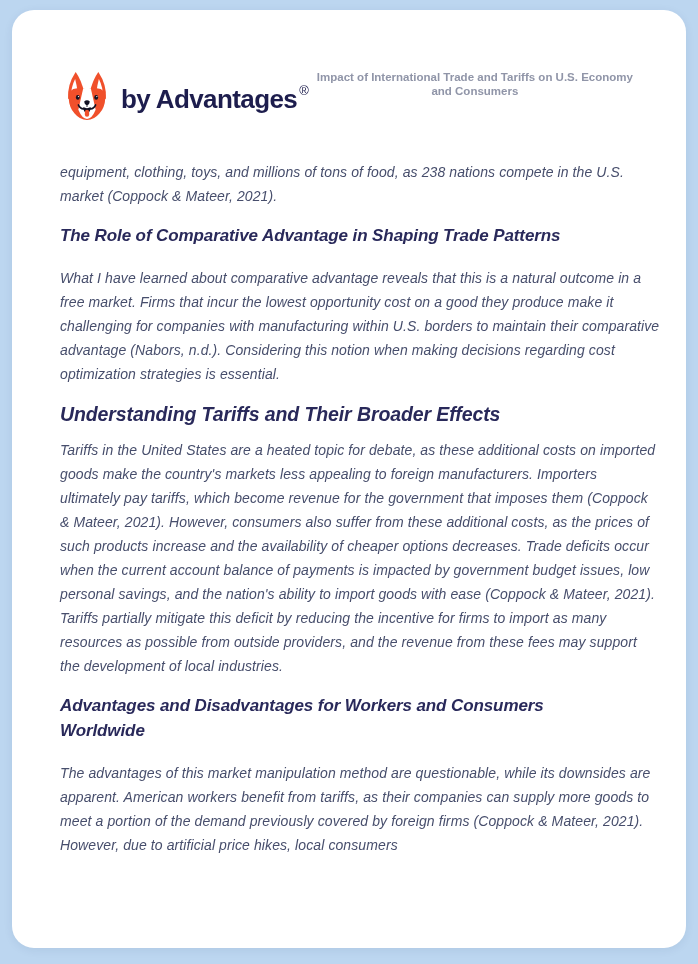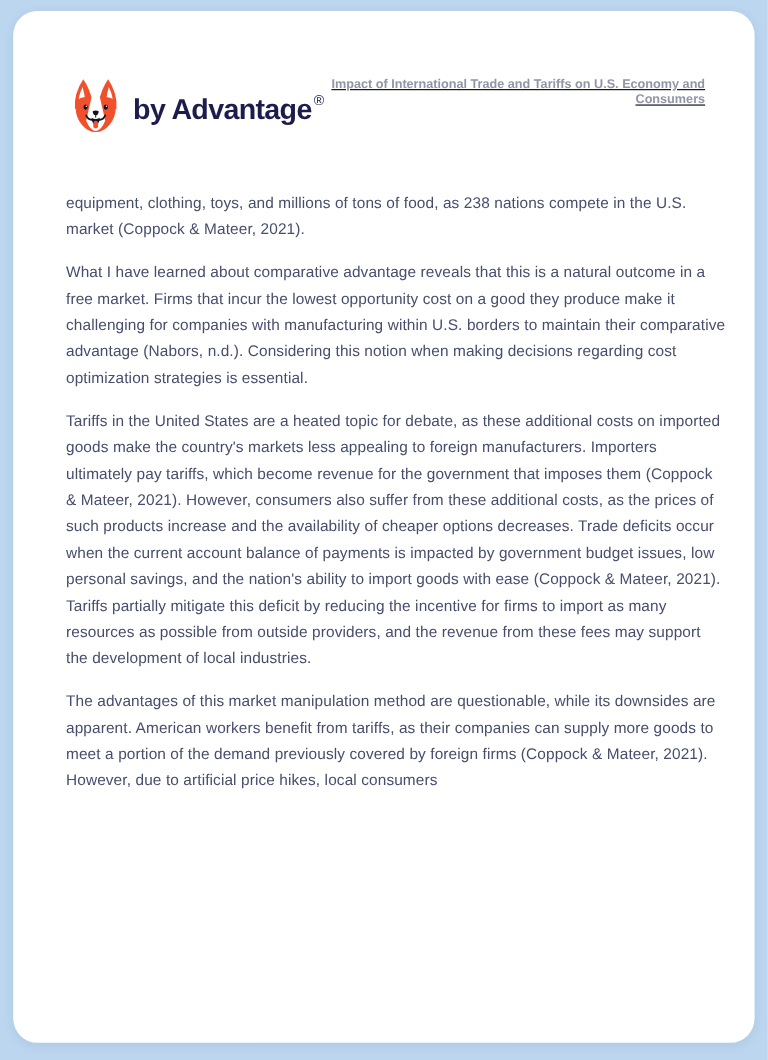--- a/index.html
+++ b/index.html
@@ -56,43 +56,43 @@
   .rmark{
     font-size:13px;
     font-weight:normal;
     color:var(--navy);
     position:relative;
     top:-9px;
     margin-left:2px;
   }
   .doc-meta{
     width:345px;
-    text-align:right;
+    text-align:center;
     padding-top:1px;
-    text-decoration:underline;
   }
   .doc-title{
     font-size:11.5px;
     font-weight:bold;
     line-height:13.5px;
     color:var(--meta-title);
   }
   .doc-url{
     display:block;
     margin-top:4px;
     font-size:11.5px;
     line-height:13.5px;
     color:var(--meta-url);
     text-decoration:none;
     overflow-wrap:break-word;
   }
   .doc-body{
-    margin-top:44px;
+    margin-top:32px;
     width:600px;
     color:var(--body-text);
+    font-style:italic;
   }
   .doc-body p{
     font-size:14px;
     line-height:24px;
     letter-spacing:0.1px;
     margin:0 0 15px 0;
     color:var(--body-text);
   }
   .doc-body h2{
     font-size:19.5px;
@@ -141,30 +141,33 @@
 
             <path d="M45 56 Q50 53 55 56 Q55 62 50 63.5 Q45 62 45 56 Z" fill="#111122"></path>
             <path d="M49.2 63 h1.6 v4 h-1.6 z" fill="#111122"></path>
 
             <path d="M34 63 Q38 72 46 70 M66 63 Q62 72 54 70" stroke="#111122" stroke-width="3" fill="none" stroke-linecap="round"></path>
             <path d="M43 67 Q50 71 57 67 Q56 78 50 79 Q44 78 43 67 Z" fill="#111122"></path>
 
             <rect x="46" y="72" width="8" height="13" rx="4" fill="#f0502b"></rect>
           </svg>
         </span>
-        <span class="brand-text">by Advantage</span>
+        <span class="brand-text">by Advantages</span>
         <span class="rmark">®</span>
       </div>
 
       <div class="doc-meta">
         <div class="doc-title">Impact of International Trade and Tariffs on U.S. Economy and Consumers</div>
       </div>
     </header>
 
     <main class="doc-body" id="article">
         <p>equipment, clothing, toys, and millions of tons of food, as 238 nations compete in the U.S. market (Coppock &amp; Mateer, 2021).</p>
+        <h3>The Role of Comparative Advantage in Shaping Trade Patterns</h3>
         <p>What I have learned about comparative advantage reveals that this is a natural outcome in a free market. Firms that incur the lowest opportunity cost on a good they produce make it challenging for companies with manufacturing within U.S. borders to maintain their comparative advantage (Nabors, n.d.). Considering this notion when making decisions regarding cost optimization strategies is essential.</p>
+        <h2>Understanding Tariffs and Their Broader Effects</h2>
         <p>Tariffs in the United States are a heated topic for debate, as these additional costs on imported goods make the country's markets less appealing to foreign manufacturers. Importers ultimately pay tariffs, which become revenue for the government that imposes them (Coppock &amp; Mateer, 2021). However, consumers also suffer from these additional costs, as the prices of such products increase and the availability of cheaper options decreases. Trade deficits occur when the current account balance of payments is impacted by government budget issues, low personal savings, and the nation's ability to import goods with ease (Coppock &amp; Mateer, 2021). Tariffs partially mitigate this deficit by reducing the incentive for firms to import as many resources as possible from outside providers, and the revenue from these fees may support the development of local industries.</p>
+        <h3>Advantages and Disadvantages for Workers and Consumers Worldwide</h3>
         <p>The advantages of this market manipulation method are questionable, while its downsides are apparent. American workers benefit from tariffs, as their companies can supply more goods to meet a portion of the demand previously covered by foreign firms (Coppock &amp; Mateer, 2021). However, due to artificial price hikes, local consumers</p>
       </main>
 
   </div>
 </div>
 
 </body></html>

